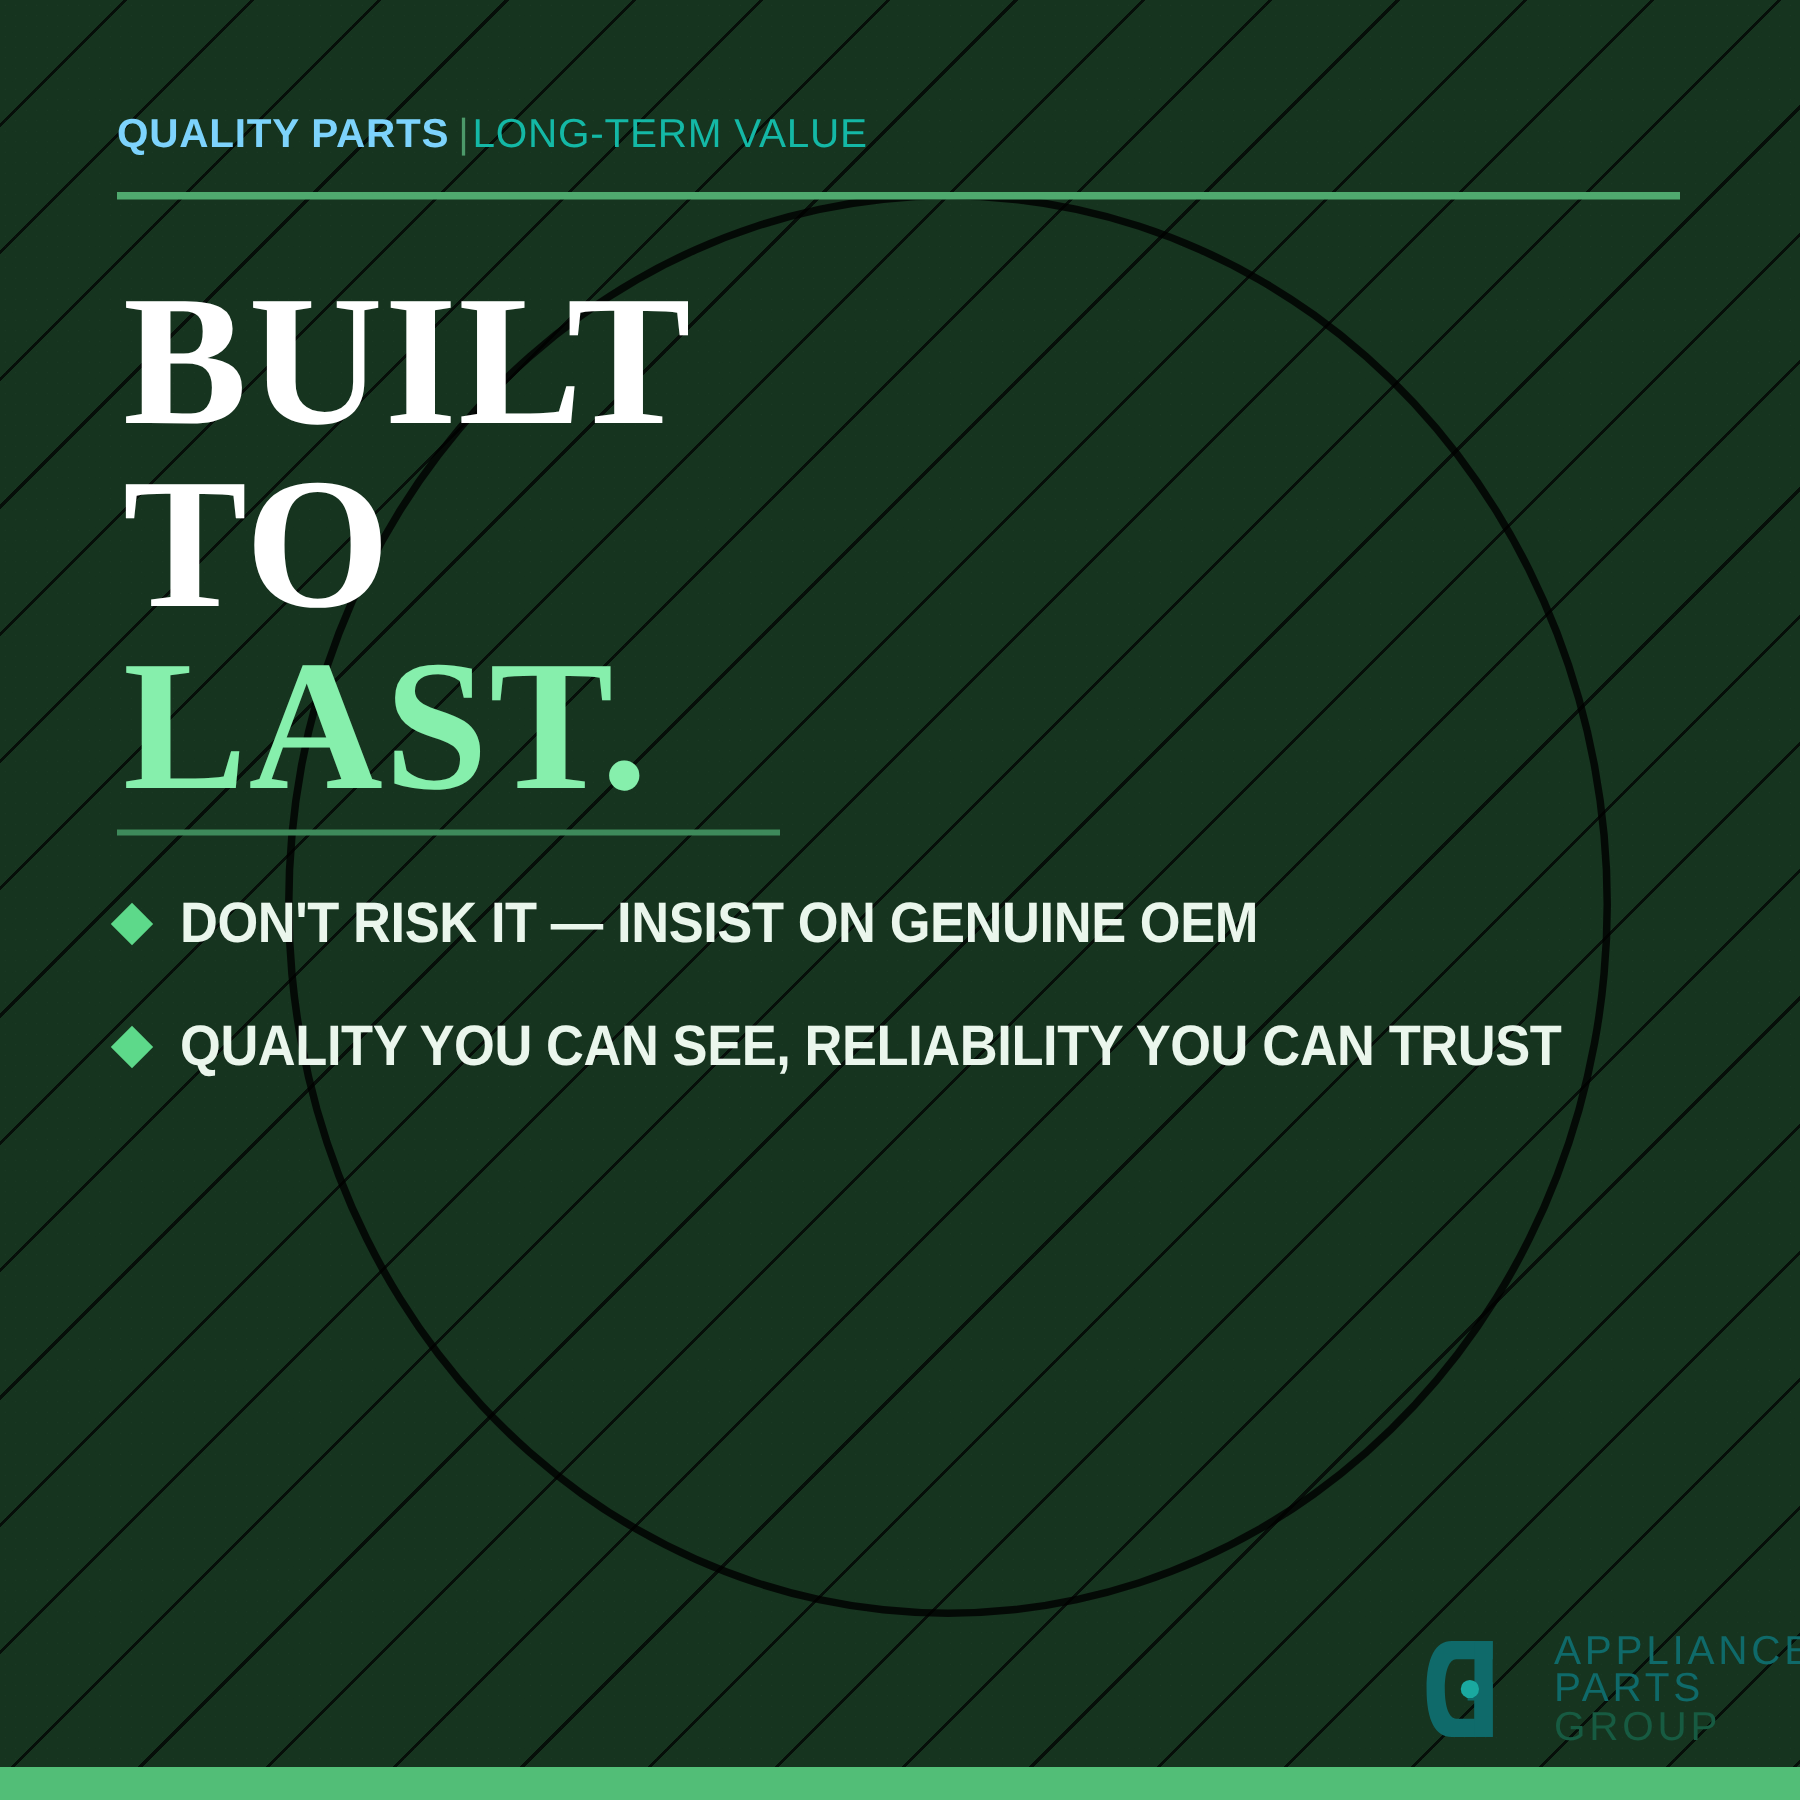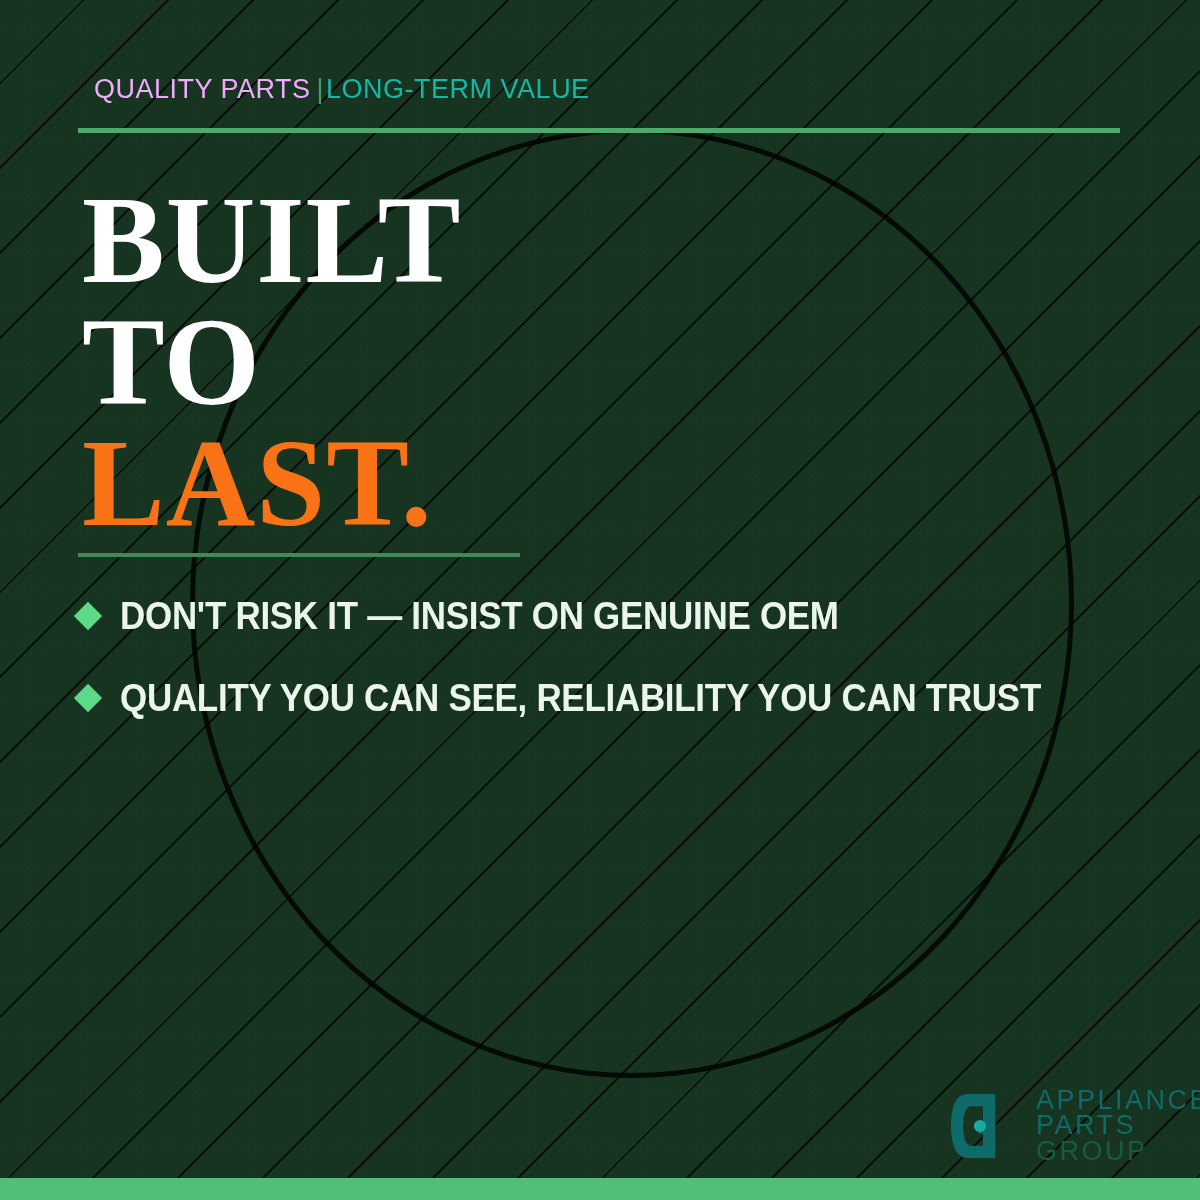--- a/index.html
+++ b/index.html
@@ -55,23 +55,22 @@
   .content{ position:relative; z-index:3; }
 
   
   .eyebrow{
     position:absolute; left:78px; top:74px;
     white-space:nowrap;
     font-size:27px;
     letter-spacing:.5px;
   }
   .eyebrow .strong{
-    color:#f0abfc;
-    font-weight:normal;
-    margin-left:16px;
+    color:#7dd3fc;
+    font-weight:bold;
   }
   .eyebrow .sep{
     color:#4C9A6A;
     font-weight:normal;
     margin:0 2px 0 6px;
   }
   .eyebrow .light{
     color:#14b8a6;
     font-weight:normal;
   }
@@ -86,21 +85,21 @@
   .headline{
     position:absolute; left:82px; top:152px;
     font-family:"Liberation Serif", serif;
     font-weight:bold;
     font-size:124px;
     line-height:0.98;
     letter-spacing:1px;
     margin-top:28px;
   }
   .headline .l1, .headline .l2{ color:#FFFFFF; display:block; }
-  .headline .l3{ color:#f97316; display:block; }
+  .headline .l3{ color:#86efac; display:block; }
 
   .rule-mid{
     position:absolute; left:78px; top:553px;
     width:442px; height:4px;
     background:#3E8A5B;
   }
 
   
   .bullets{
     position:absolute; left:78px; top:586px;

